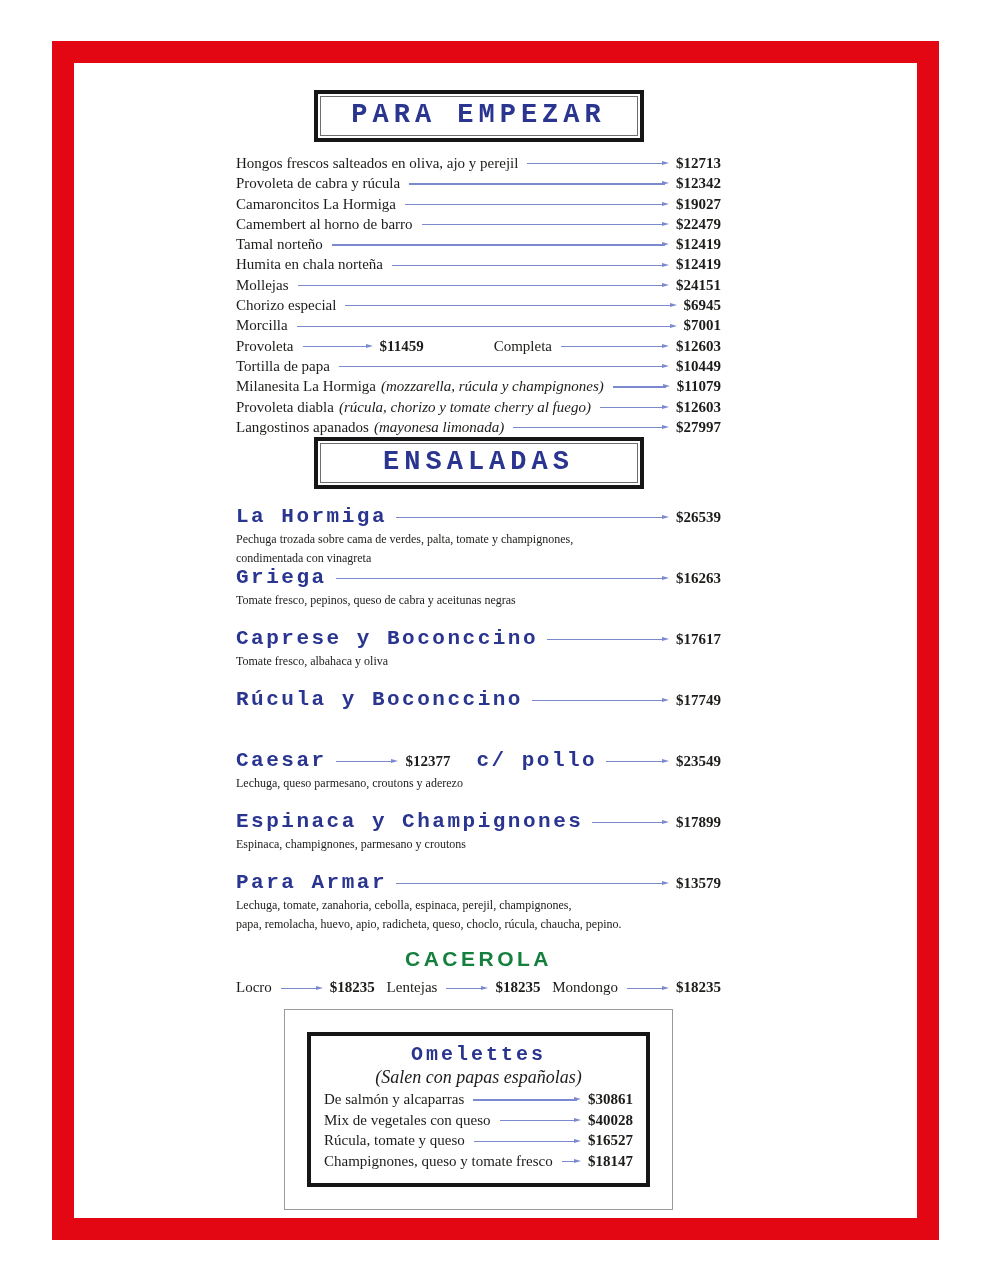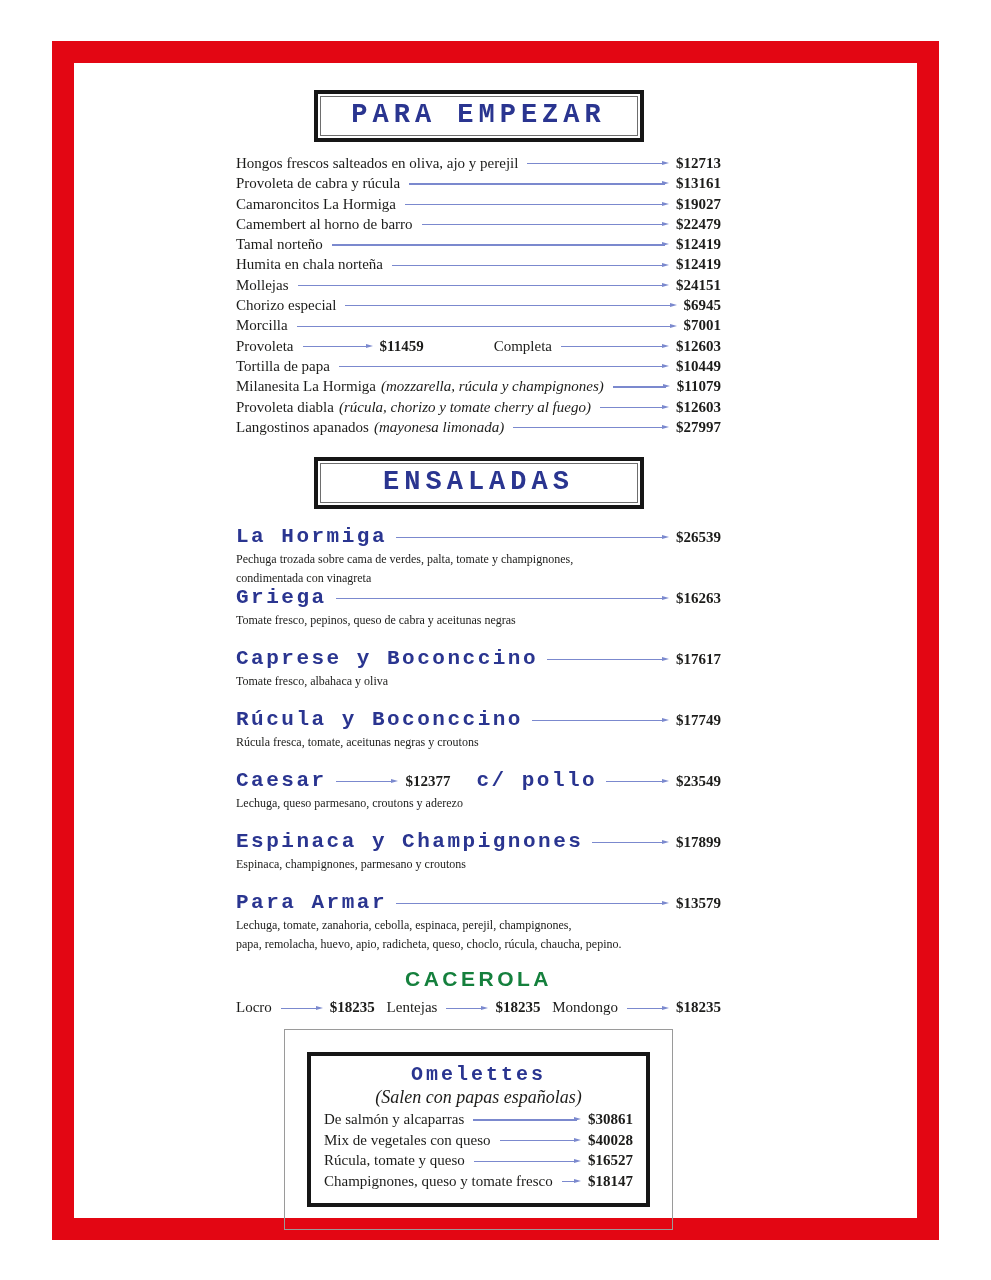--- a/index.html
+++ b/index.html
@@ -82,21 +82,21 @@
 
   <div class="pe-items">
     <div class="row item-row">
       <span class="item-name">Hongos frescos salteados en oliva, ajo y perejil</span>
       <span class="leader"></span>
       <span class="price">$12713</span>
     </div>
     <div class="row item-row">
       <span class="item-name">Provoleta de cabra y rúcula</span>
       <span class="leader"></span>
-      <span class="price">$13161</span>
+      <span class="price">$12342</span>
     </div>
     <div class="row item-row">
       <span class="item-name">Camaroncitos La Hormiga</span>
       <span class="leader"></span>
       <span class="price">$19027</span>
     </div>
     <div class="row item-row">
       <span class="item-name">Camembert al horno de barro</span>
       <span class="leader"></span>
       <span class="price">$22479</span>
@@ -153,21 +153,21 @@
       <span class="price">$12603</span>
     </div>
     <div class="row item-row">
       <span class="item-name">Langostinos apanados</span>
       <span class="note">(mayonesa limonada)</span>
       <span class="leader"></span>
       <span class="price">$27997</span>
     </div>
   </div>
 
-  <div class="sec-box" style="margin-top:20px;">
+  <div class="sec-box" style="">
     <div class="sec-box-in">
       <div class="sec-title">ENSALADAS</div>
     </div>
   </div>
 
   <div class="ens-wrap">
     <div class="ens-entry">
       <div class="row">
         <span class="ens-name">La Hormiga</span>
         <span class="leader"></span>
@@ -194,21 +194,20 @@
       </div>
       <div class="desc">Tomate fresco, albahaca y oliva</div>
     </div>
 
     <div class="ens-entry">
       <div class="row">
         <span class="ens-name">Rúcula y Boconccino</span>
         <span class="leader"></span>
         <span class="price">$17749</span>
       </div>
-      <div class="desc">Rúcula fresca, tomate, aceitunas negras y croutons</div>
     </div>
 
     <div class="ens-entry">
       <div class="row">
         <span class="ens-name">Caesar</span>
         <span class="leader"></span>
         <span class="price">$12377</span>
         <span class="gap26"></span>
         <span class="ens-name">c/ pollo</span>
         <span class="leader"></span>

